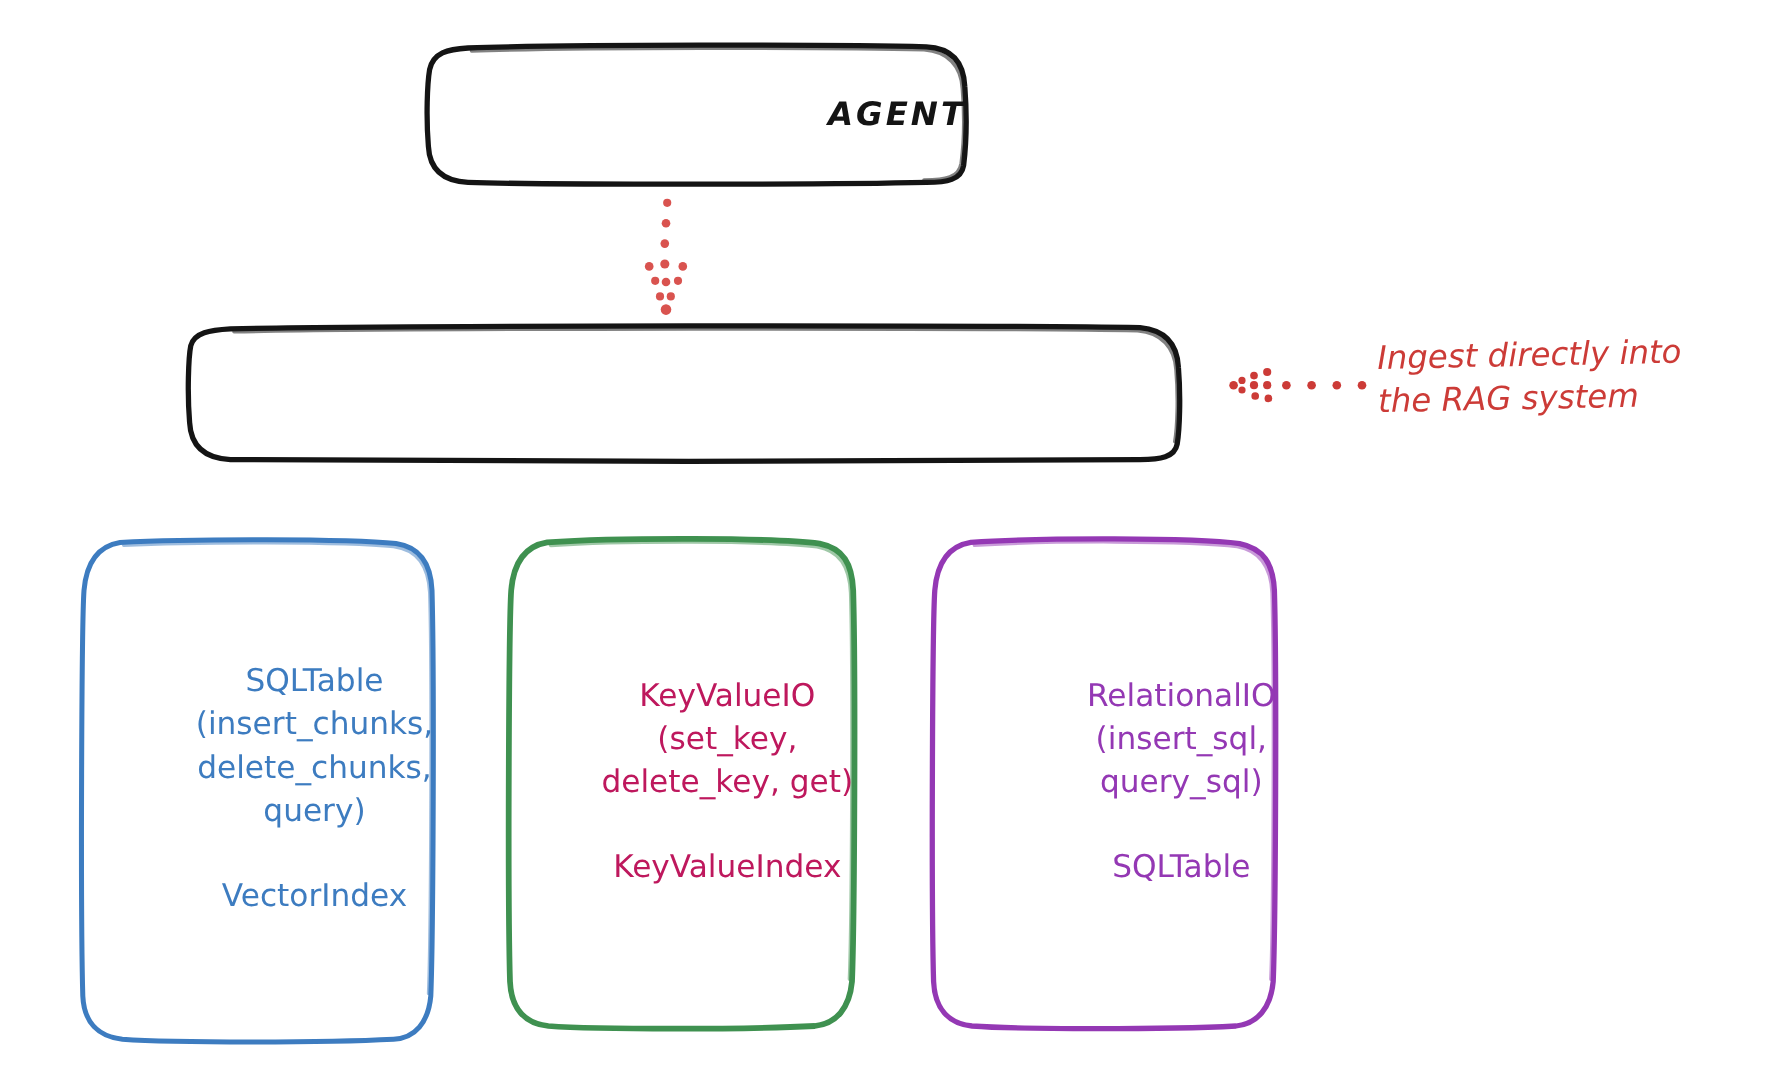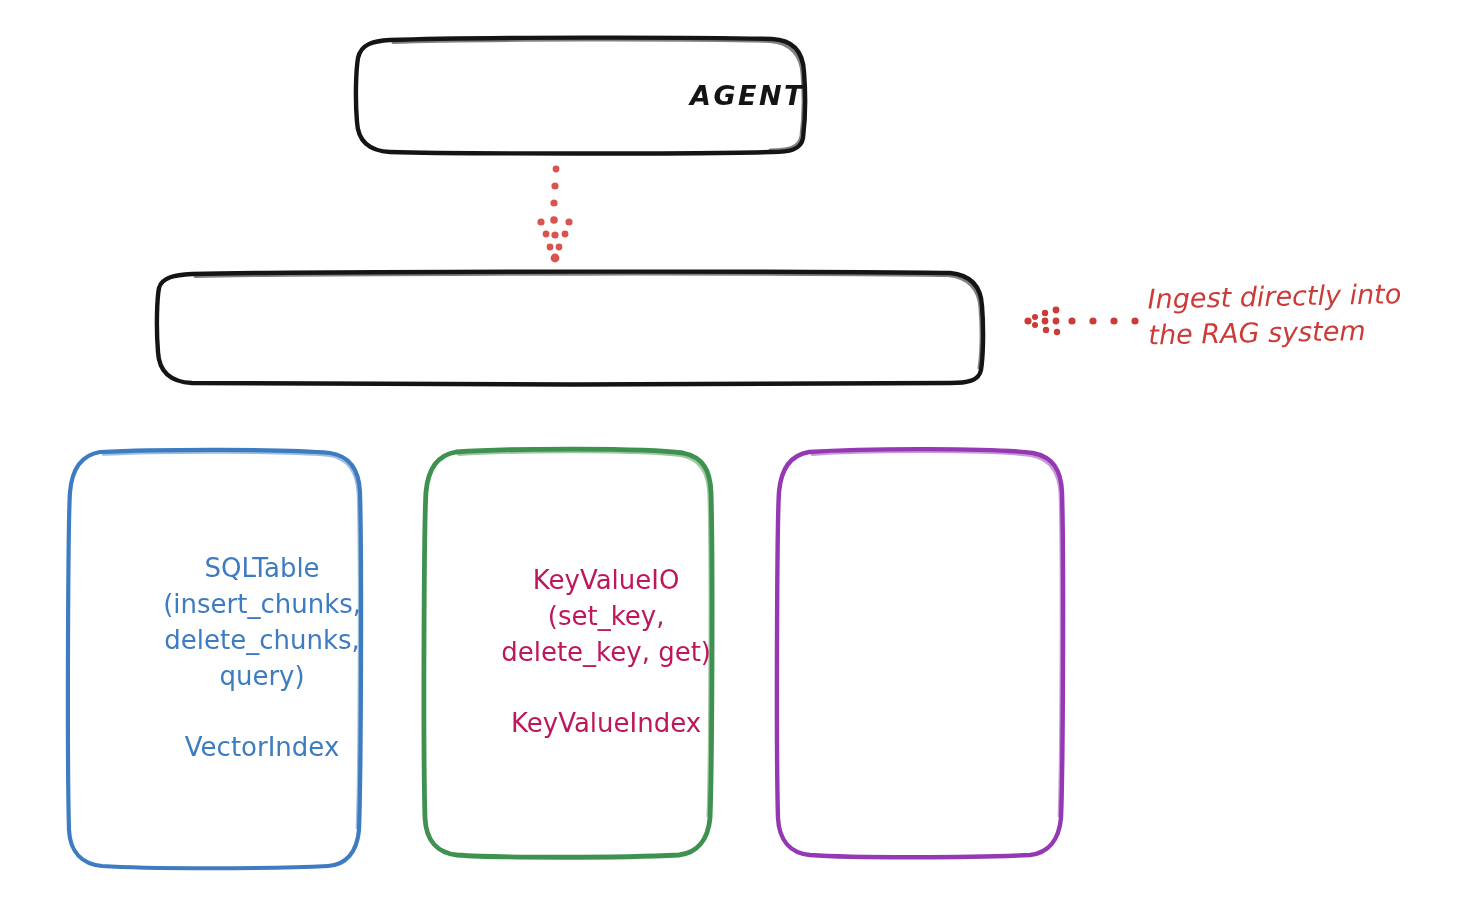--- a/index.html
+++ b/index.html
@@ -196,17 +196,24 @@
   </div>
 
   <div class="node store-node" id="key-value-io-node">
     <span class="node-label">KeyValueIO
 (set_key,
 delete_key, get)
 
 KeyValueIndex</span>
   </div>
 
+  <div class="node store-node" id="relational-io-node">
+    <span class="node-label">RelationalIO
+(insert_sql,
+query_sql)
+
+SQLTable</span>
+  </div>
 
   <div id="ingest-note">Ingest directly into
 the RAG system</div>
 
 </div>
 
 </body></html>

